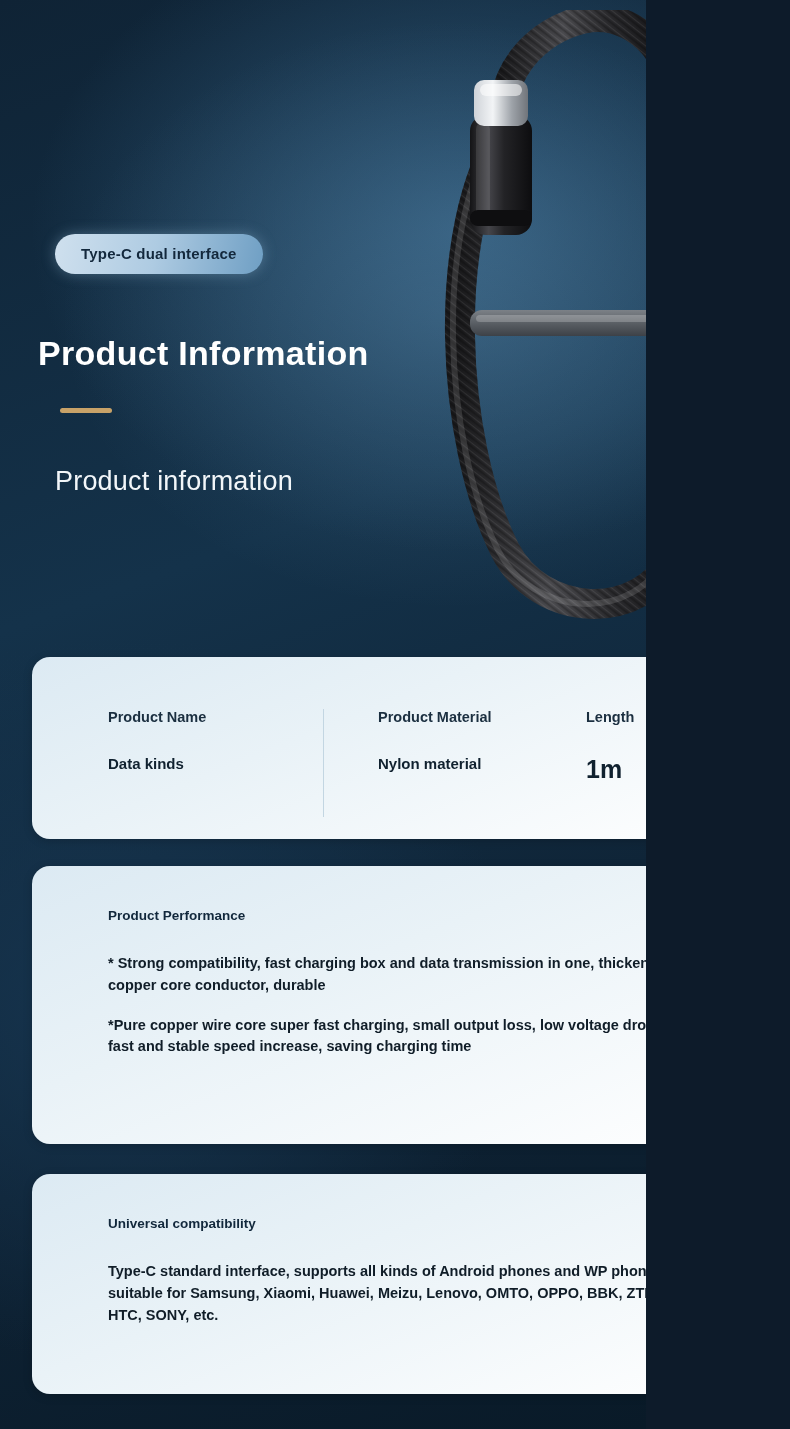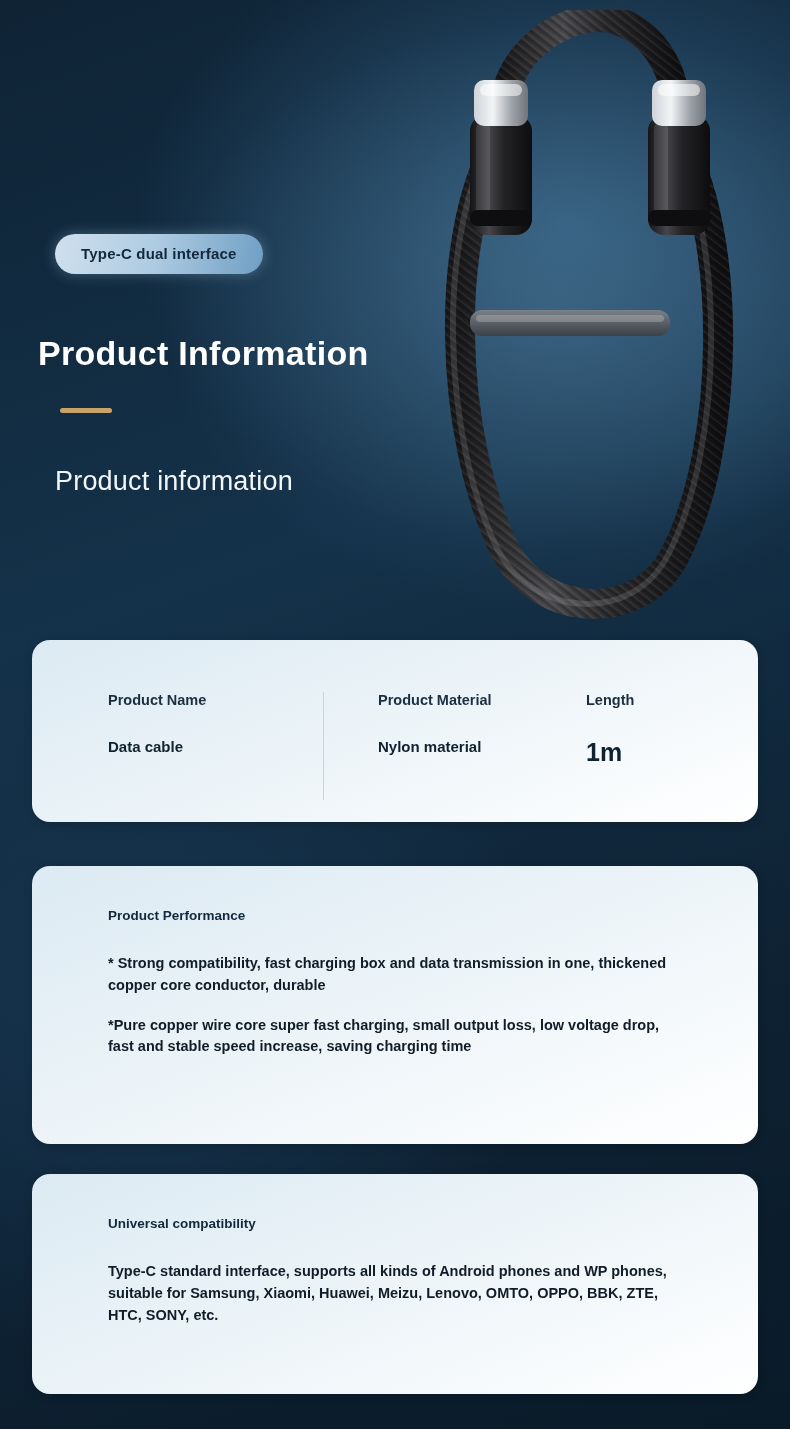--- a/index.html
+++ b/index.html
@@ -5,21 +5,21 @@
   html, body {
     margin: 0;
     padding: 0;
     background: #0d1b2a;
   }
   body {
     font-family: "Liberation Sans", sans-serif;
   }
   .page {
     position: relative;
-    width: 790px;
+    width: 646px;
     height: 1429px;
     overflow: hidden;
     background:
       radial-gradient(ellipse 700px 520px at 72% 16%, #2f5878 0%, rgba(47,88,120,0) 62%),
       radial-gradient(ellipse 620px 560px at 18% 70%, #16344e 0%, rgba(22,52,78,0) 65%),
       linear-gradient(160deg, #0f2335 0%, #14324a 38%, #0e2234 72%, #091a28 100%);
   }
   .page::after {
     content: "";
     position: absolute;
@@ -89,21 +89,21 @@
   .card {
     position: absolute;
     left: 32px;
     width: 726px;
     border-radius: 18px;
     background: linear-gradient(158deg, #dceaf3 0%, #e9f2f7 40%, #ffffff 100%);
     box-shadow: 0 2px 10px rgba(0,0,0,0.18);
     z-index: 3;
     box-sizing: border-box;
   }
-  #card-spec { top: 640px; height: 182px; }
+  #card-spec { top: 657px; height: 182px; }
   #card-perf { top: 866px; height: 278px; }
   #card-compat { top: 1174px; height: 220px; }
 
   .spec-grid {
     display: flex;
     padding: 52px 0 0 0;
     height: 100%;
     box-sizing: border-box;
   }
   .spec-col {
@@ -221,21 +221,21 @@
   <div class="badge">Type-C dual interface</div>
 
   <div class="headline">Product Information</div>
   <div class="rule"></div>
   <div class="subhead">Product information</div>
 
   <div class="card" id="card-spec">
     <div class="spec-grid">
       <div class="spec-col c1">
         <div class="spec-label">Product Name</div>
-        <div class="spec-value">Data cable</div>
+        <div class="spec-value">Data kinds</div>
       </div>
       <div class="spec-col c2">
         <div class="spec-label">Product Material</div>
         <div class="spec-value">Nylon material</div>
       </div>
       <div class="spec-col c3">
         <div class="spec-label">Length</div>
         <div class="spec-value big">1m</div>
       </div>
     </div>

